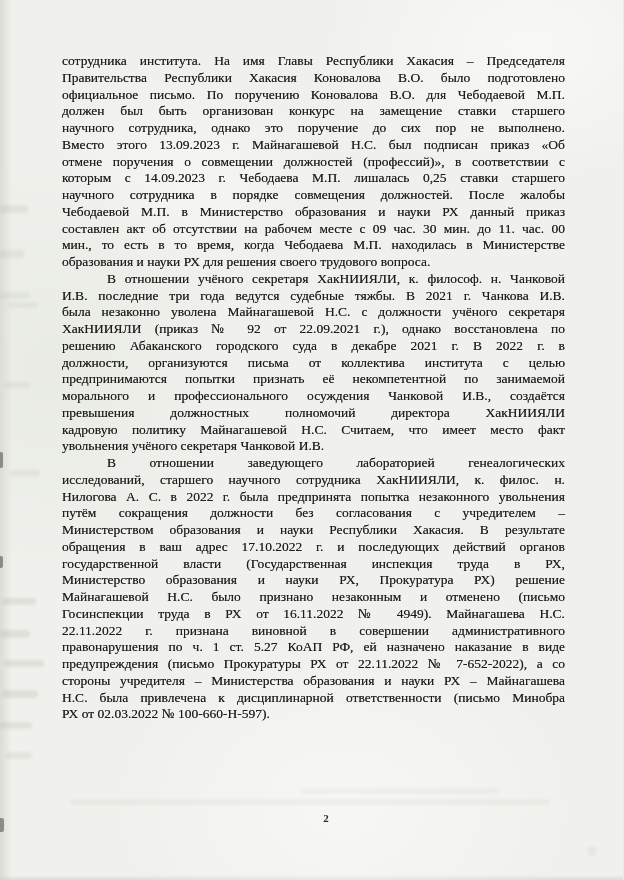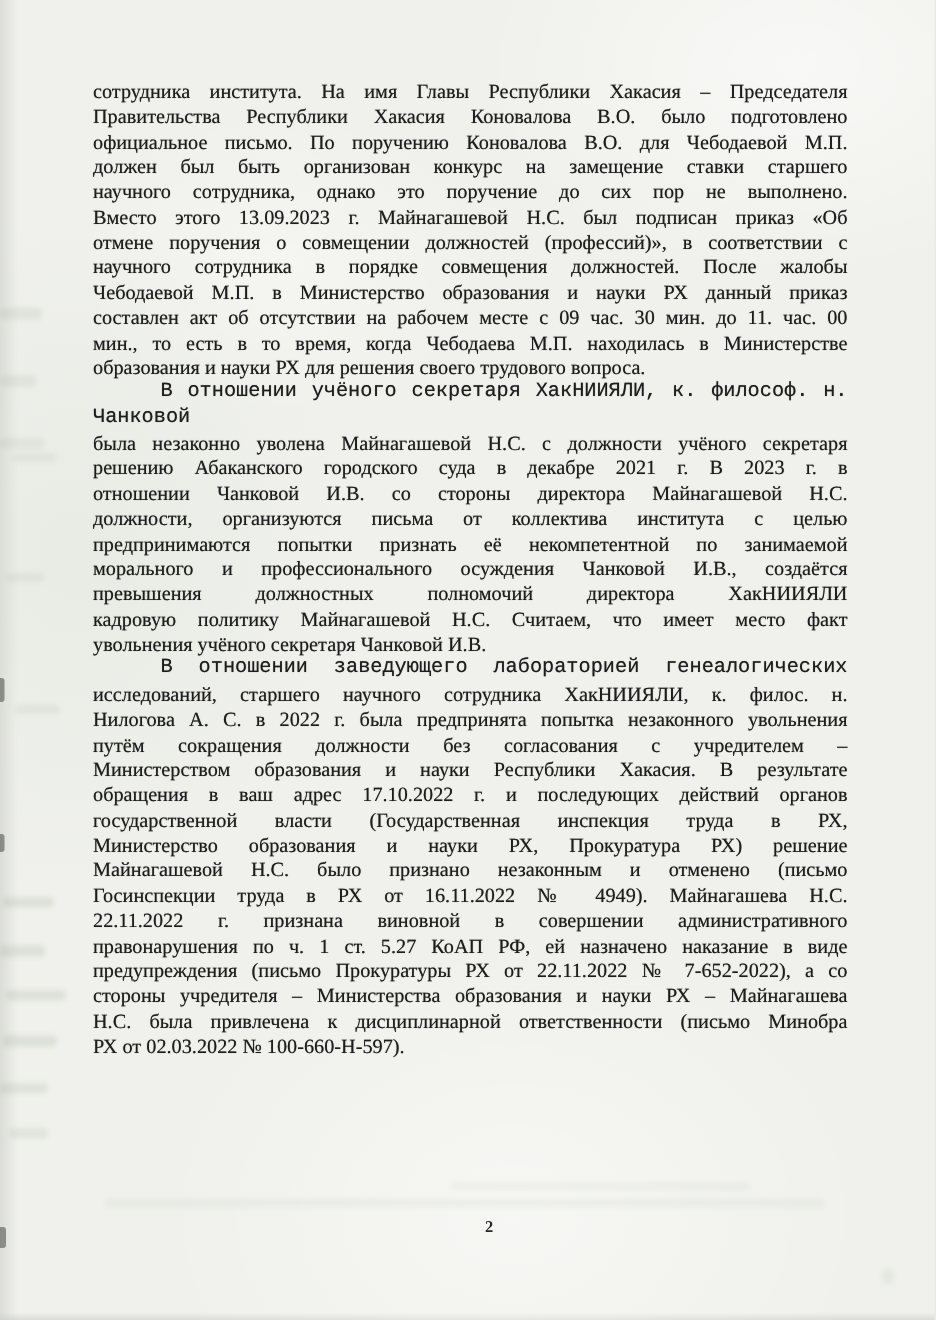--- a/index.html
+++ b/index.html
@@ -28,21 +28,21 @@
     font-size: 13.5px;
     line-height: 16.75px;
     text-shadow: 0 0 0.5px rgba(25,25,25,0.65);
   }
   .paragraph { margin: 0; }
   .line {
     text-align: justify;
     text-align-last: justify;
   }
   .line.last { text-align-last: left; }
-  .line.indent { text-indent: 45px; font-family: Liberation Mono, monospace; }
+  .line.indent { text-indent: 45px; }
   .page-number {
     position: absolute;
     top: 812px; left: 26px; width: 600px;
     text-align: center;
     font-family: "Liberation Serif", serif;
     font-weight: bold;
     font-size: 11px;
     color: #2a2a2a;
   }
   
@@ -70,31 +70,33 @@
 
   <div class="text-block">
       <div class="paragraph">
         <div class="line">сотрудника института. На имя Главы Республики Хакасия – Председателя</div>
         <div class="line">Правительства Республики Хакасия Коновалова В.О. было подготовлено</div>
         <div class="line">официальное письмо. По поручению Коновалова В.О. для Чебодаевой М.П.</div>
         <div class="line">должен был быть организован конкурс на замещение ставки старшего</div>
         <div class="line">научного сотрудника, однако это поручение до сих пор не выполнено.</div>
         <div class="line">Вместо этого 13.09.2023 г. Майнагашевой Н.С. был подписан приказ «Об</div>
         <div class="line">отмене поручения о совмещении должностей (профессий)», в соответствии с</div>
+        <div class="line">которым с 14.09.2023 г. Чебодаева М.П. лишалась 0,25 ставки старшего</div>
         <div class="line">научного сотрудника в порядке совмещения должностей. После жалобы</div>
         <div class="line">Чебодаевой М.П. в Министерство образования и науки РХ данный приказ</div>
         <div class="line">составлен акт об отсутствии на рабочем месте с 09 час. 30 мин. до 11. час. 00</div>
         <div class="line">мин., то есть в то время, когда Чебодаева М.П. находилась в Министерстве</div>
         <div class="line last">образования и науки РХ для решения своего трудового вопроса.</div>
       </div>
       <div class="paragraph">
         <div class="line indent">В отношении учёного секретаря ХакНИИЯЛИ, к. философ. н. Чанковой</div>
+        <div class="line">И.В. последние три года ведутся судебные тяжбы. В 2021 г. Чанкова И.В.</div>
         <div class="line">была незаконно уволена Майнагашевой Н.С. с должности учёного секретаря</div>
-        <div class="line">решению Абаканского городского суда в декабре 2021 г. В 2023 г. в</div>
-        <div class="line">отношении Чанковой И.В. со стороны директора Майнагашевой Н.С.</div>
+        <div class="line">ХакНИИЯЛИ (приказ № 92 от 22.09.2021 г.), однако восстановлена по</div>
+        <div class="line">решению Абаканского городского суда в декабре 2021 г. В 2022 г. в</div>
         <div class="line">должности, организуются письма от коллектива института с целью</div>
         <div class="line">предпринимаются попытки признать её некомпетентной по занимаемой</div>
         <div class="line">морального и профессионального осуждения Чанковой И.В., создаётся</div>
         <div class="line">превышения должностных полномочий директора ХакНИИЯЛИ</div>
         <div class="line">кадровую политику Майнагашевой Н.С. Считаем, что имеет место факт</div>
         <div class="line last">увольнения учёного секретаря Чанковой И.В.</div>
       </div>
       <div class="paragraph">
         <div class="line indent">В отношении заведующего лабораторией генеалогических</div>
         <div class="line">исследований, старшего научного сотрудника ХакНИИЯЛИ, к. филос. н.</div>

